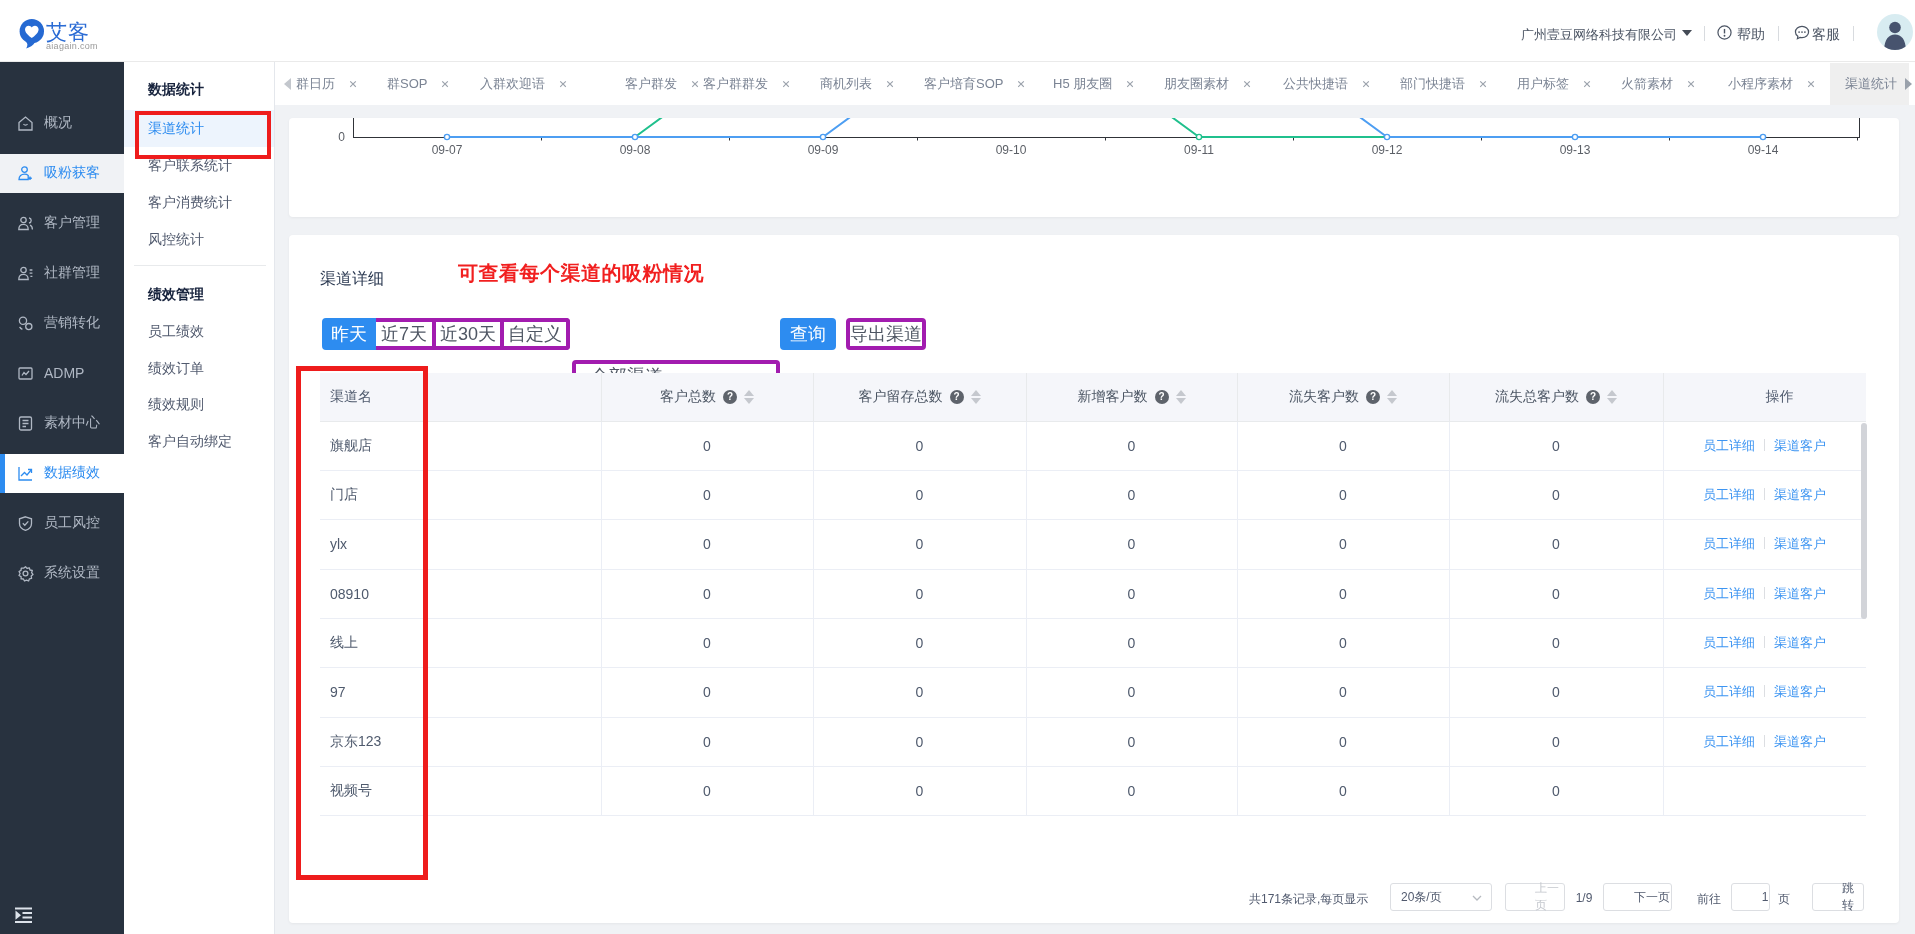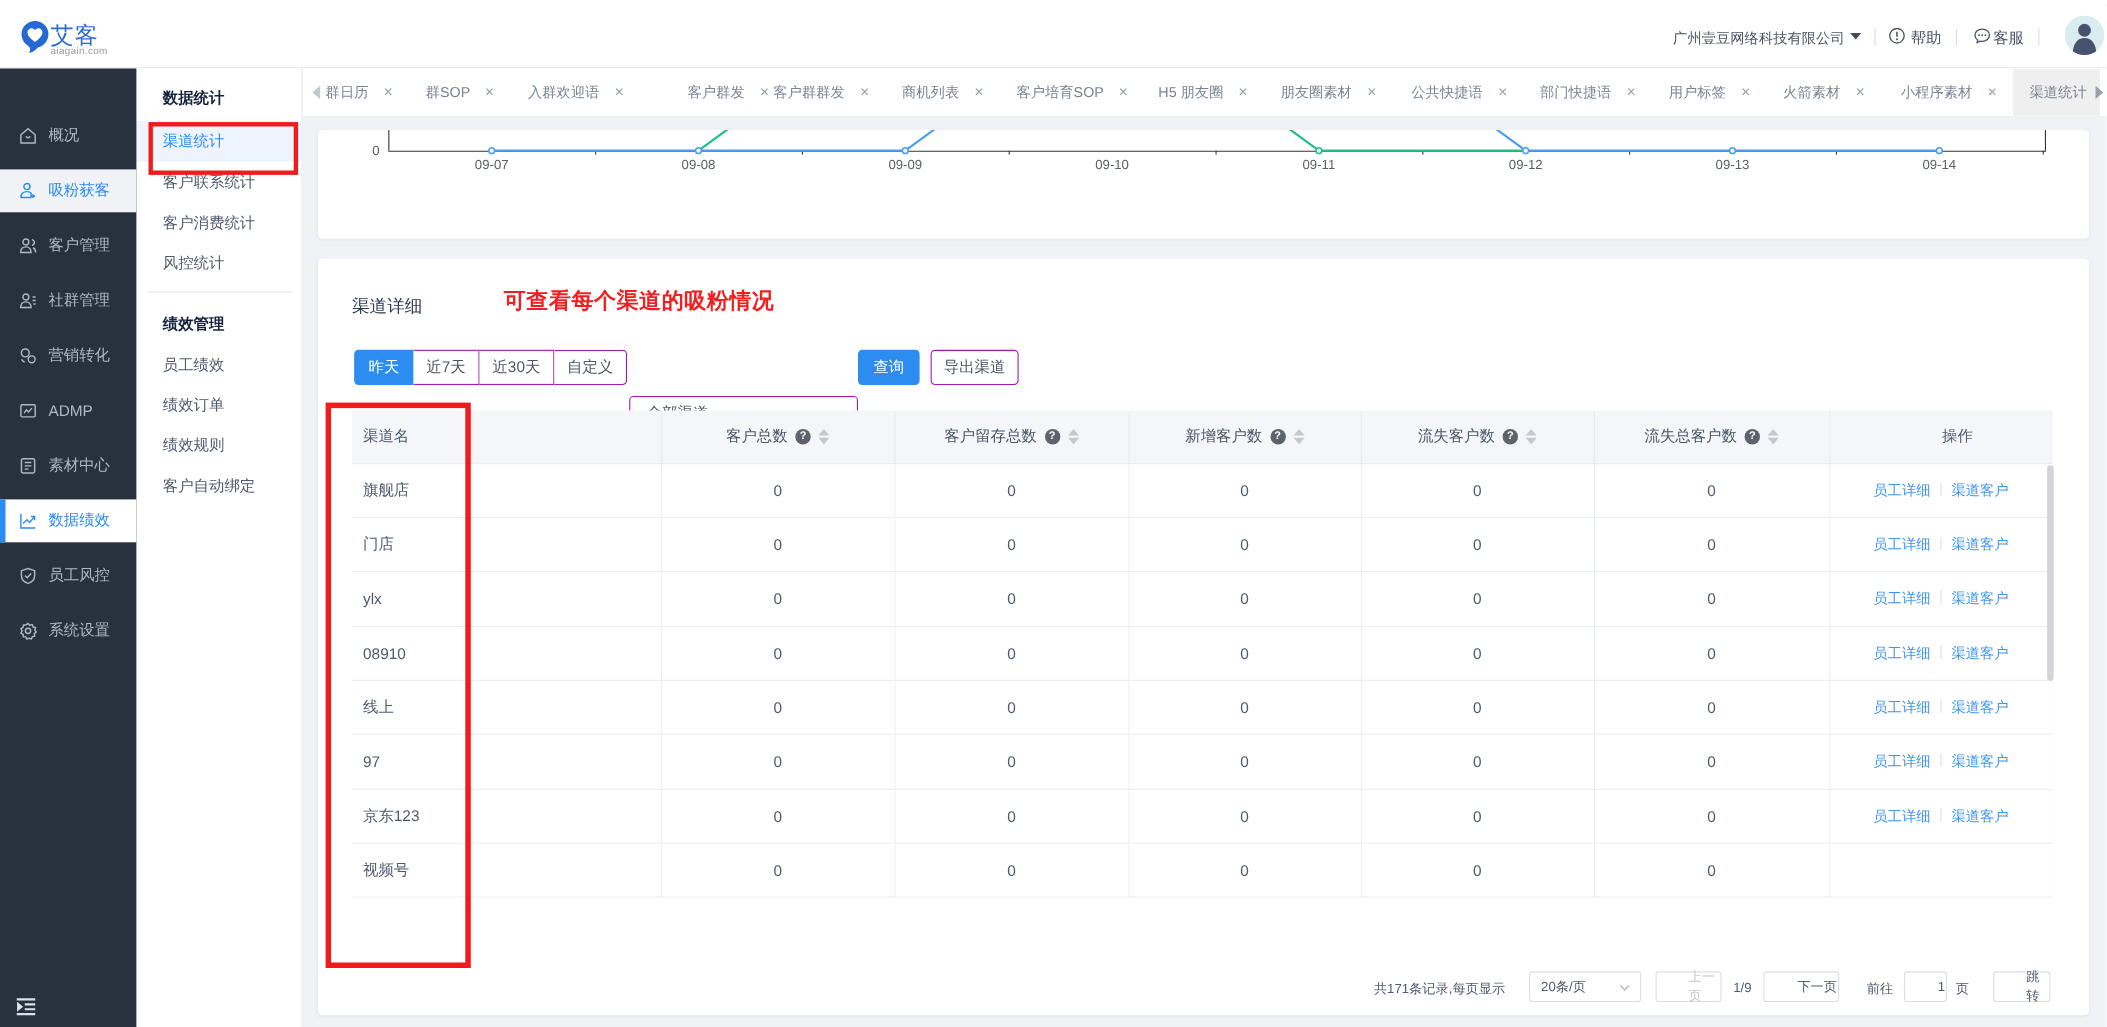--- a/index.html
+++ b/index.html
@@ -37,22 +37,22 @@
   #tabact { position:absolute; left:1555px; top:1px; width:79px; height:42px; background:#efefef; }
   
   #content { position:absolute; left:275px; top:105px; width:1640px; height:829px; background:#f0f2f5; }
   #chartcard { position:absolute; left:289px; top:118px; width:1610px; height:99px; background:#fff;
     border-radius:4px; box-shadow:0 1px 3px rgba(0,0,0,.05); overflow:hidden; z-index:5;}
   #maincard { position:absolute; left:289px; top:235px; width:1610px; height:688px; background:#fff;
     border-radius:4px; box-shadow:0 1px 3px rgba(0,0,0,.05); z-index:5; overflow:hidden;}
   
   #cardtitle { position:absolute; left:31px; top:34px; font-size:16px; color:#2c3a52; }
   #redtext { position:absolute; left:169px; top:25px; font-size:20px; font-weight:bold; color:#f11f1f; letter-spacing:.5px;}
-  .btn { position:absolute; top:83px; height:32px; background:#fff; border:1px solid #a21caf;
-    font-size:14px; color:#4e5663; display:flex; align-items:center; justify-content:center; }
+  .btn { position:absolute; top:83px; height:32px; background:#fff; border:4px solid #a21caf;
+    font-size:18px; color:#4e5663; display:flex; align-items:center; justify-content:center; }
   .btn.blue { background:#2d8cf0; border-color:#2d8cf0; color:#fff; }
   
   #tablewrap { position:absolute; left:31px; top:138px; width:1546px; height:507px; overflow:hidden; }
   table { border-collapse:collapse; table-layout:fixed; width:1546px; font-size:14px; color:#4f5a6d;}
   th { background:#f5f6fa; height:48px; font-weight:normal; border-right:1px solid #e8eaec;
        border-bottom:1px solid #e8eaec; }
   td { height:49.35px; border-right:1px solid #ebeef5; border-bottom:1px solid #ebeef5; text-align:center;}
   th:first-child, td:first-child { text-align:left; padding-left:10px; }
   th:last-child, td:last-child { border-right:1px solid #ebeef5; }
   .hflex { display:flex; align-items:center; justify-content:center; gap:7px; color:#4b5563;}

